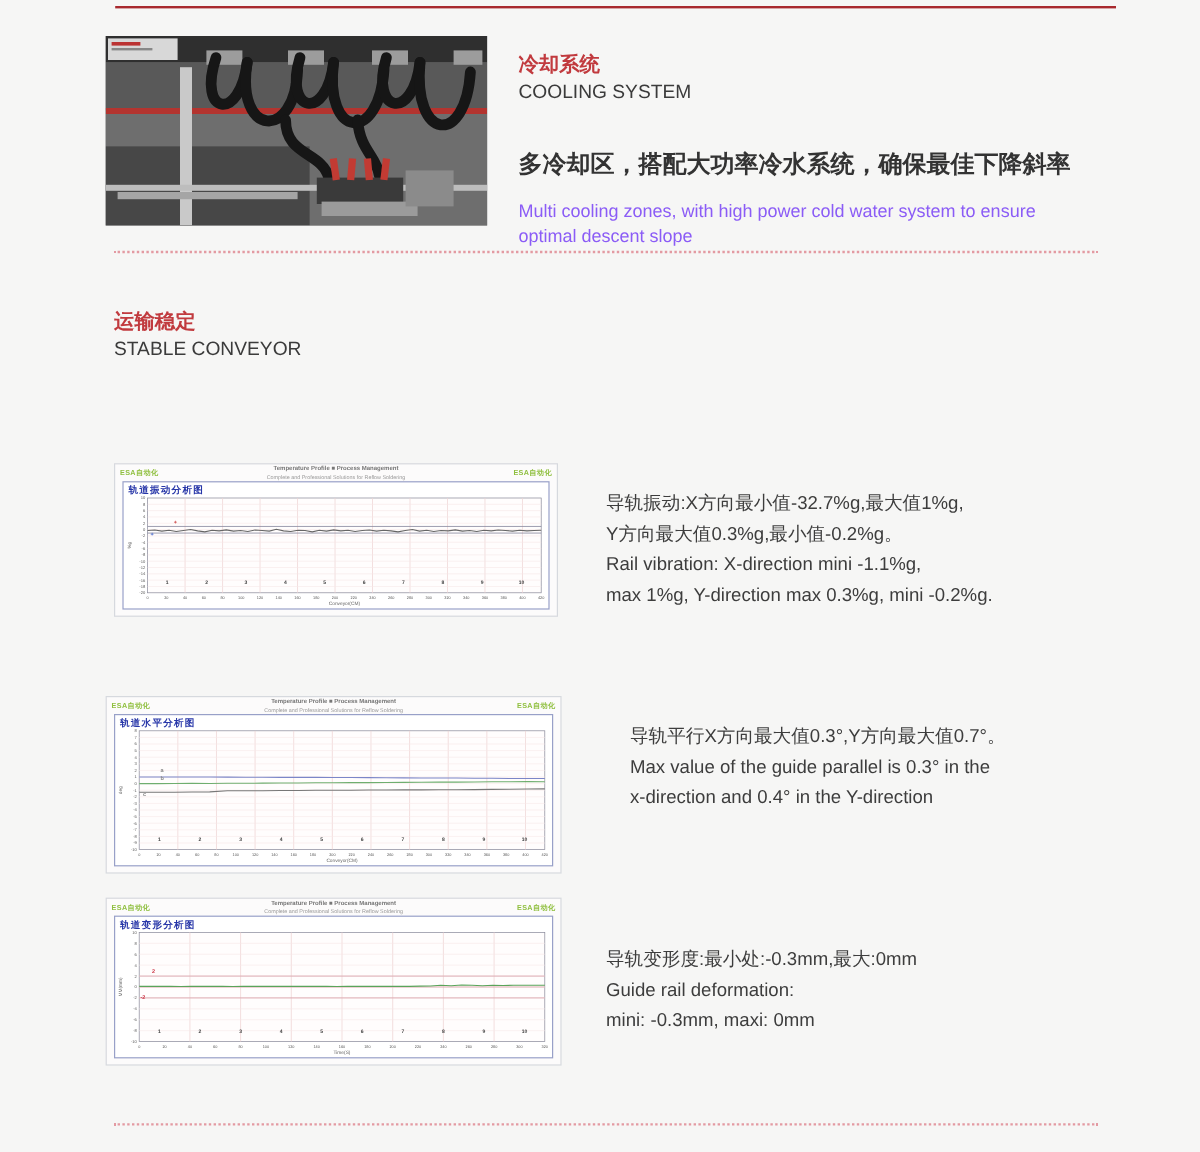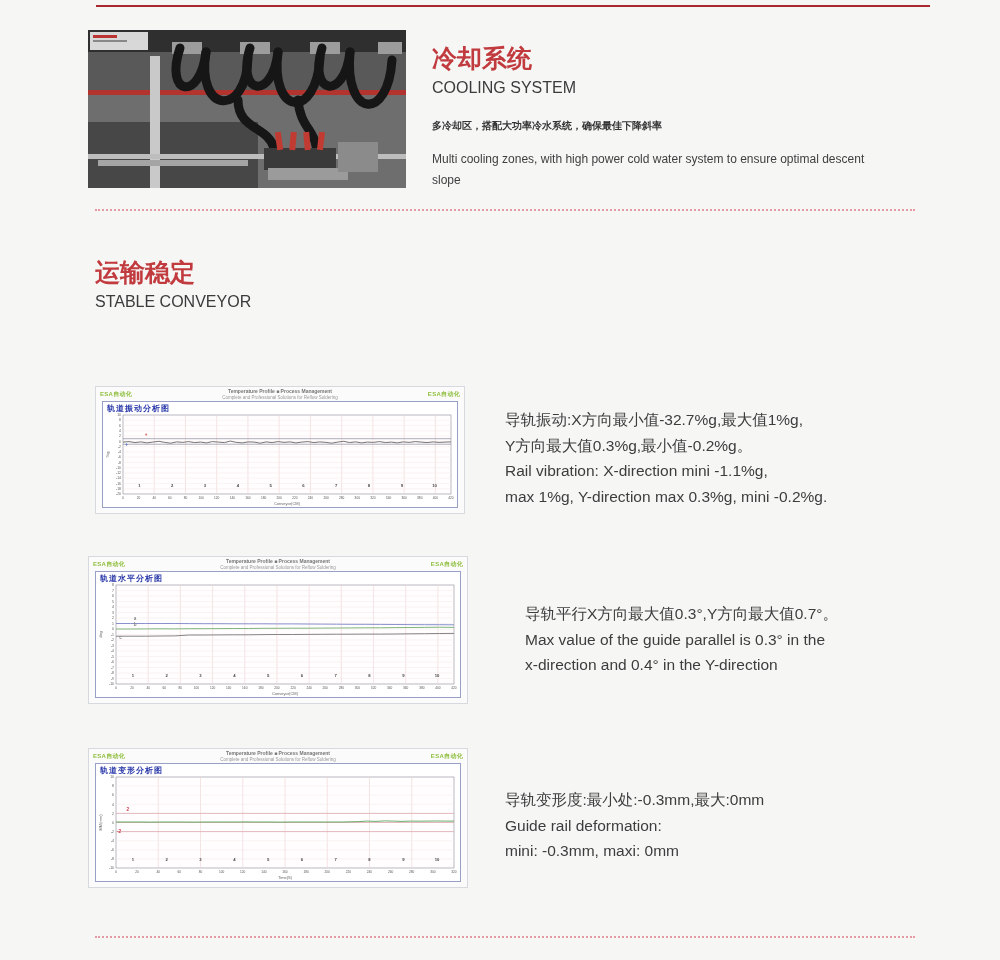--- a/index.html
+++ b/index.html
@@ -9,24 +9,24 @@
     font-family:"Liberation Sans","DejaVu Sans",sans-serif;
     color:#3d3d3d;
   }
   .abs{position:absolute;}
   
   #top-rule{left:96px;top:5px;width:834px;height:2px;background:#a8292e;}
   
   #photo{left:88px;top:30px;width:318px;height:158px;overflow:hidden;background:#666;}
   
   #cool-col{left:432px;top:42px;width:480px;}
-  .h-cn{font-size:25px;font-weight:bold;color:#c13a3e;margin:0;}
+  .h-cn{font-size:17px;font-weight:bold;color:#c13a3e;margin:0;}
   .h-en{font-size:16px;color:#3b3b3b;margin:4px 0 0 0;}
-  .d-cn{font-size:10px;font-weight:600;color:#333;margin-top:22px;}
-  .d-en{font-size:12px;color:#404040;line-height:21px;margin-top:16px;width:440px;}
+  .d-cn{font-size:20px;font-weight:600;color:#333;margin-top:36px;}
+  .d-en{font-size:15px;color:#8b5cf6;line-height:21px;margin-top:16px;width:440px;}
   
   .divider{left:95px;width:820px;height:0;border-top:2px dotted #e39aa2;}
   #divider-top{top:209px;}
   #divider-bottom{top:936px;}
   
   #conveyor-sec{left:95px;top:256px;width:720px;}
   #conveyor-sec .d-cn{font-size:17px;margin-top:20px;}
   #conveyor-sec .d-en{margin-top:8px;width:720px;}
   
   .chart-card{
@@ -212,21 +212,21 @@
   </div>
 </div>
 
 <div class="abs caption" id="cap-1">
   <div>导轨振动:X方向最小值-32.7%g,最大值1%g,</div>
   <div>Y方向最大值0.3%g,最小值-0.2%g。</div>
   <div>Rail vibration: X-direction mini -1.1%g,</div>
   <div>max 1%g, Y-direction max 0.3%g, mini -0.2%g.</div>
 </div>
 
-<div class="abs chart-card" style="left:88px;top:556px;width:380px;height:148px;">
+<div class="abs chart-card" style="left:88px;top:580px;width:380px;height:148px;">
   <div class="chart-top">
     <span class="wm">ESA自动化</span>
     <div class="chart-hdr">
       <div class="l1">Temperature Profile ■ Process Management</div>
       <div class="l2">Complete and Professional Solutions for Reflow Soldering</div>
     </div>
     <span class="wm">ESA自动化</span>
   </div>
   <div class="chart-inner">
     <span class="chart-title">轨道水平分析图</span>

